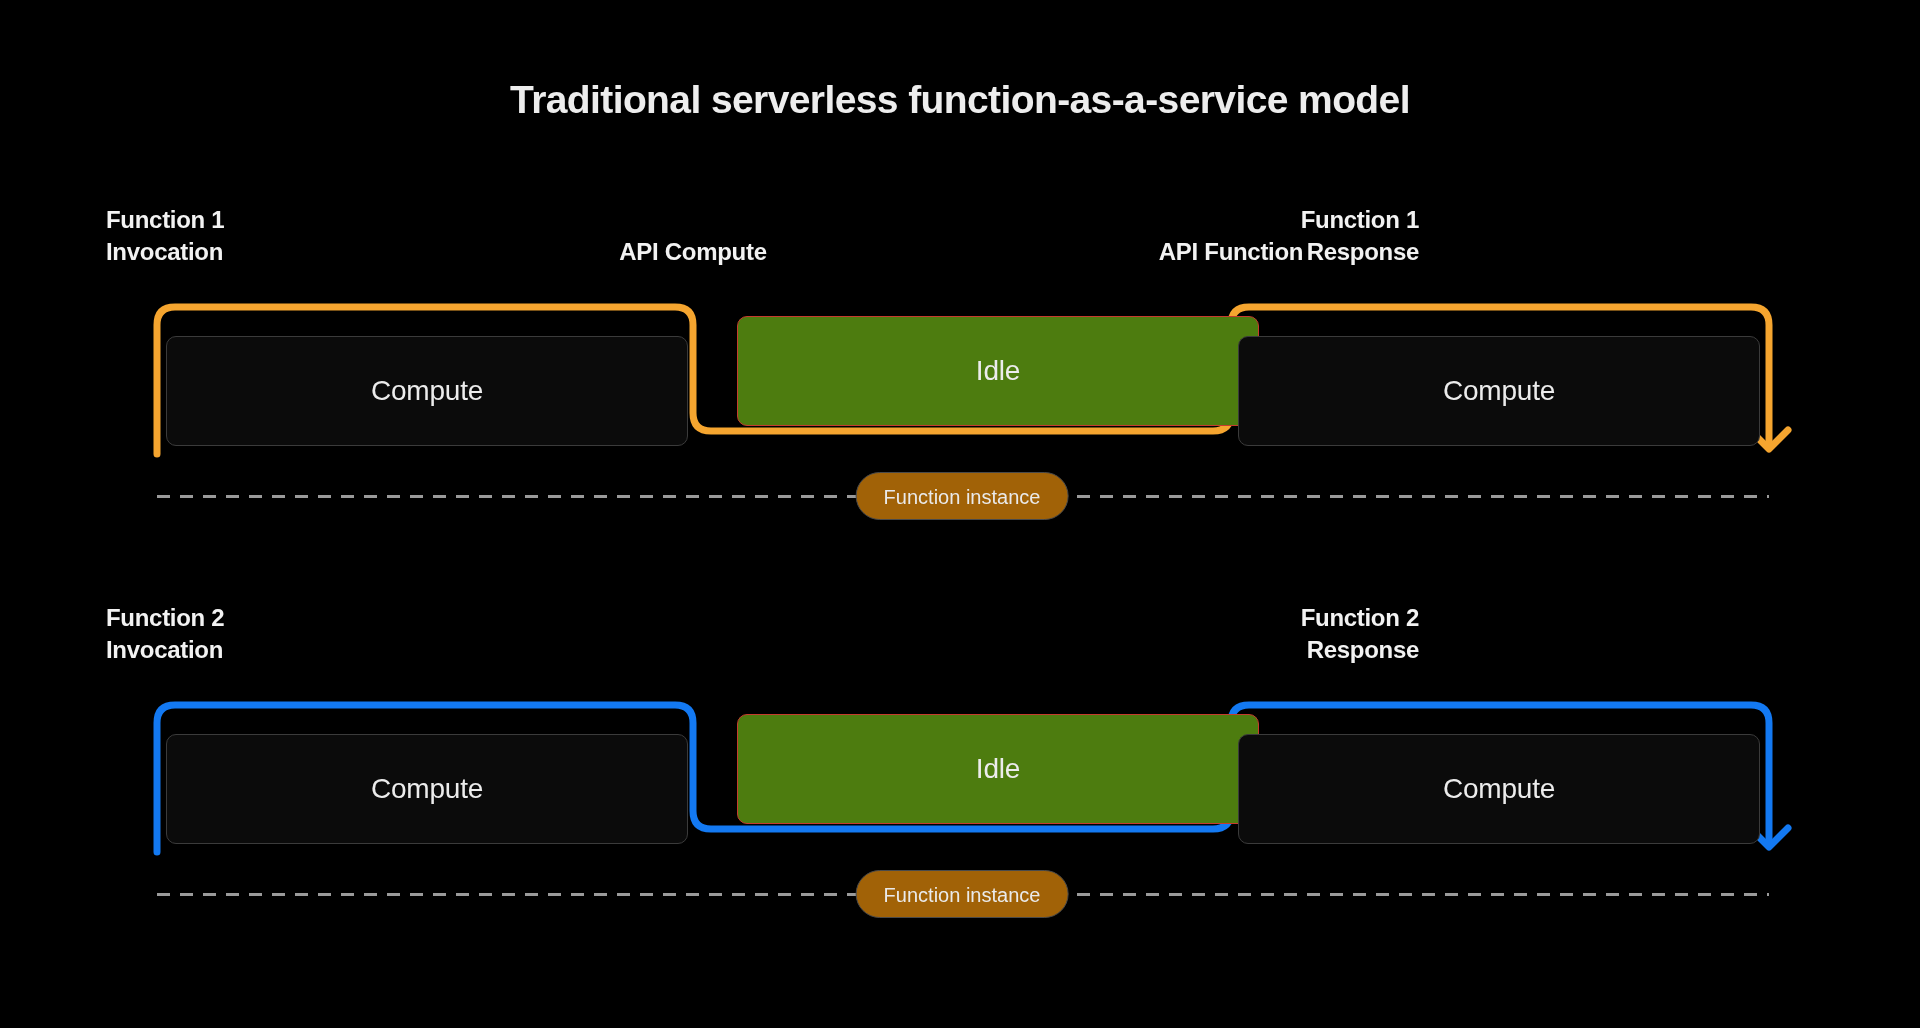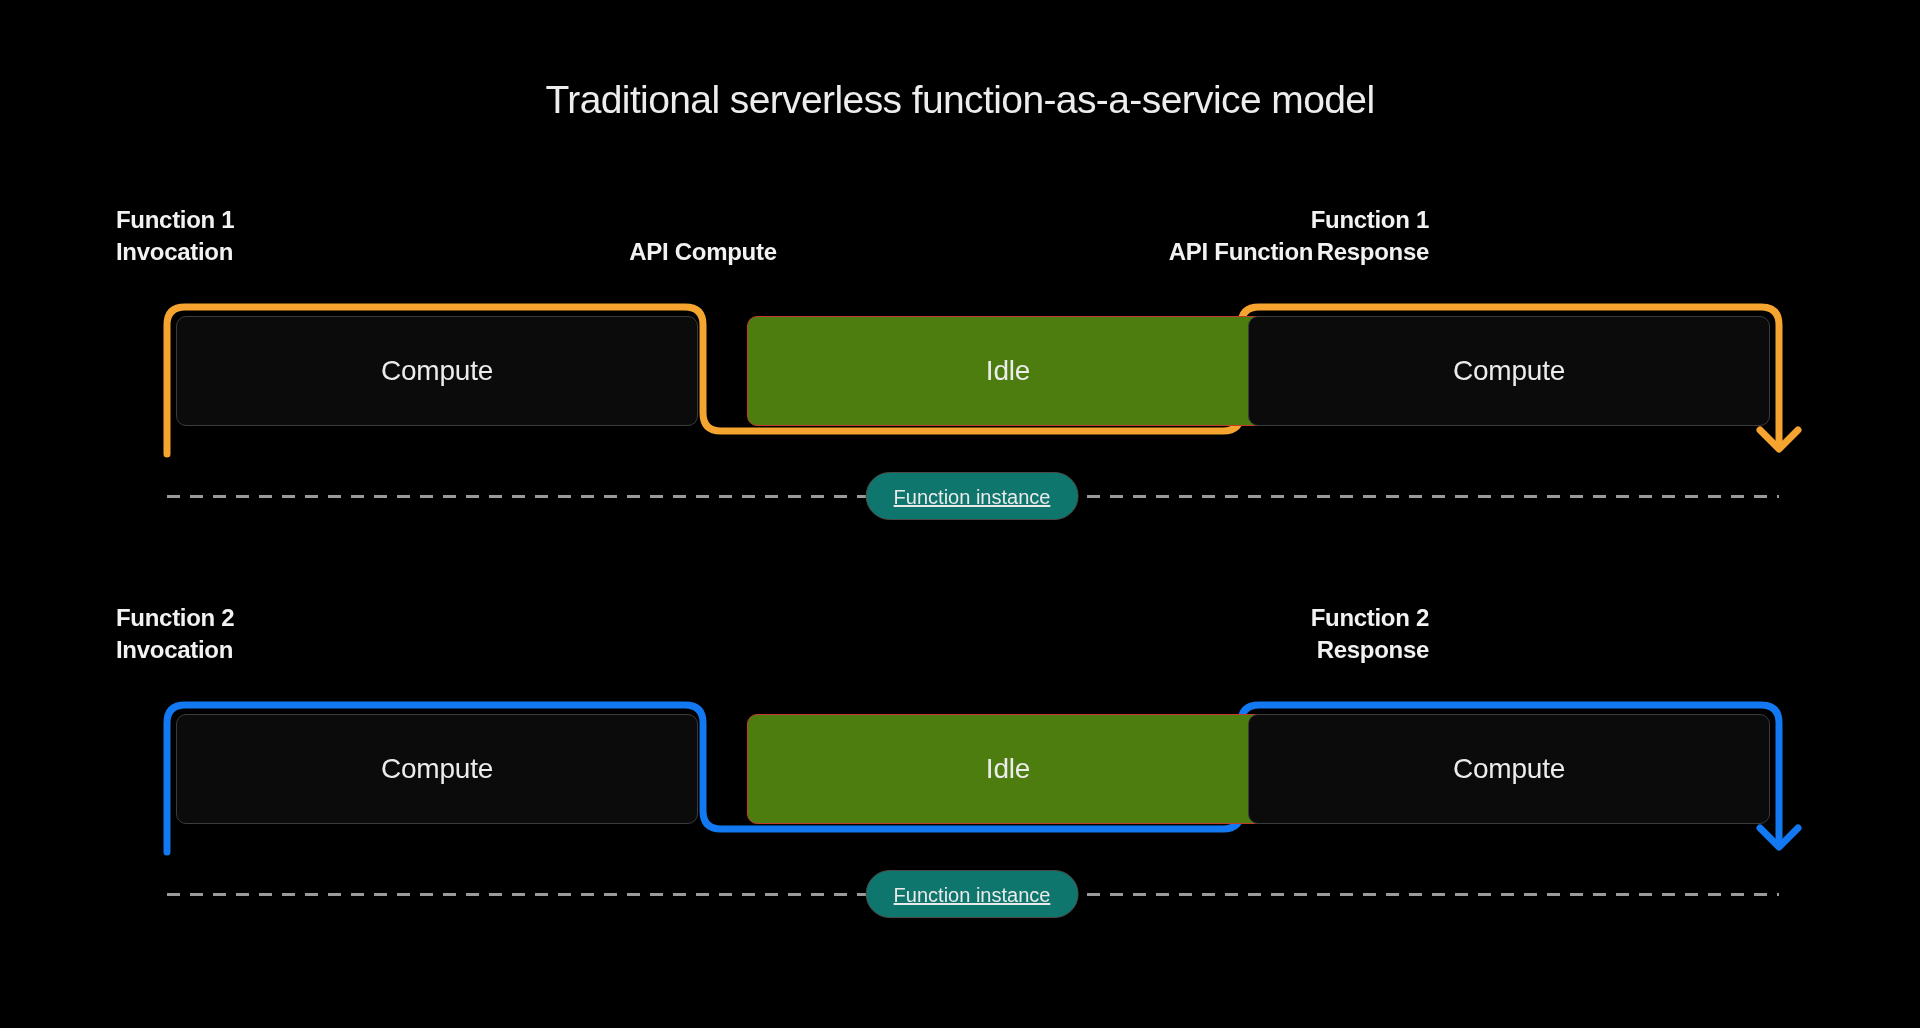--- a/index.html
+++ b/index.html
@@ -2,49 +2,49 @@
 <html><head>
 <meta charset="utf-8">
 <style>
   html,body{margin:0;padding:0;background:#000;}
   .stage{
     position:relative;width:1920px;height:1028px;background:#000;
     font-family:"Liberation Sans",sans-serif;overflow:hidden;
   }
   .title{
     position:absolute;top:78px;left:0;width:1920px;margin:0;
-    text-align:center;font-size:39px;font-weight:400;letter-spacing:-0.6px;
+    text-align:center;font-size:39px;font-weight:700;letter-spacing:-0.6px;
     color:#EDEDED;
   }
-  .frow{position:absolute;left:16px;width:1520px;height:530px;}
+  .frow{position:absolute;left:6px;width:1520px;height:530px;}
   .lbl{
     position:absolute;top:204px;font-size:24px;font-weight:700;
     line-height:32px;color:#F2F2F2;letter-spacing:-0.3px;white-space:nowrap;
   }
   .lbl.left{left:100px;text-align:left;}
   .lbl.right{right:107px;text-align:right;}
   .lbl.mid{top:236px;transform:translateX(-50%);}
   .bracket{position:absolute;left:0;top:0;width:1920px;height:530px;display:block;}
   .bracket path{fill:none;stroke-width:7;stroke-linecap:round;stroke-linejoin:round;}
   .box{
     position:absolute;top:316px;width:522px;height:110px;box-sizing:border-box;
     border-radius:10px;display:flex;align-items:center;justify-content:center;
     font-size:28px;color:#ECECEC;letter-spacing:-0.2px;
   }
-  .box.compute{background:#0B0B0B;border:1px solid #3B3B3B;}
+  .box.compute{background:#0B0B0B;border:1px solid #3B3B3B;margin-top:20px;}
   .box.idle{background:#4d7c0f;border:1px solid #C53C2E;margin-left:35px;}
   .lifeline{
     position:absolute;left:151px;top:495px;width:1612px;height:3px;
     background:repeating-linear-gradient(90deg,#9A9A9A 0 13px,transparent 13px 23px);
   }
   .pill{
     position:absolute;left:956px;top:472px;transform:translateX(-50%);
     height:48px;line-height:48px;padding:0 27px;box-sizing:border-box;
-    background:#0f766e;border:1.5px solid #4A4A4A;border-radius:26px;
-    font-size:20px;color:#EAEAEA;white-space:nowrap;text-decoration:underline;
+    background:#a16207;border:1.5px solid #4A4A4A;border-radius:26px;
+    font-size:20px;color:#EAEAEA;white-space:nowrap;
   }
 </style>
 </head>
 <body>
 
 <div class="stage">
 
   <h1 class="title">Traditional serverless function-as-a-service model</h1>
 
   <section class="frow" style="top:0">

